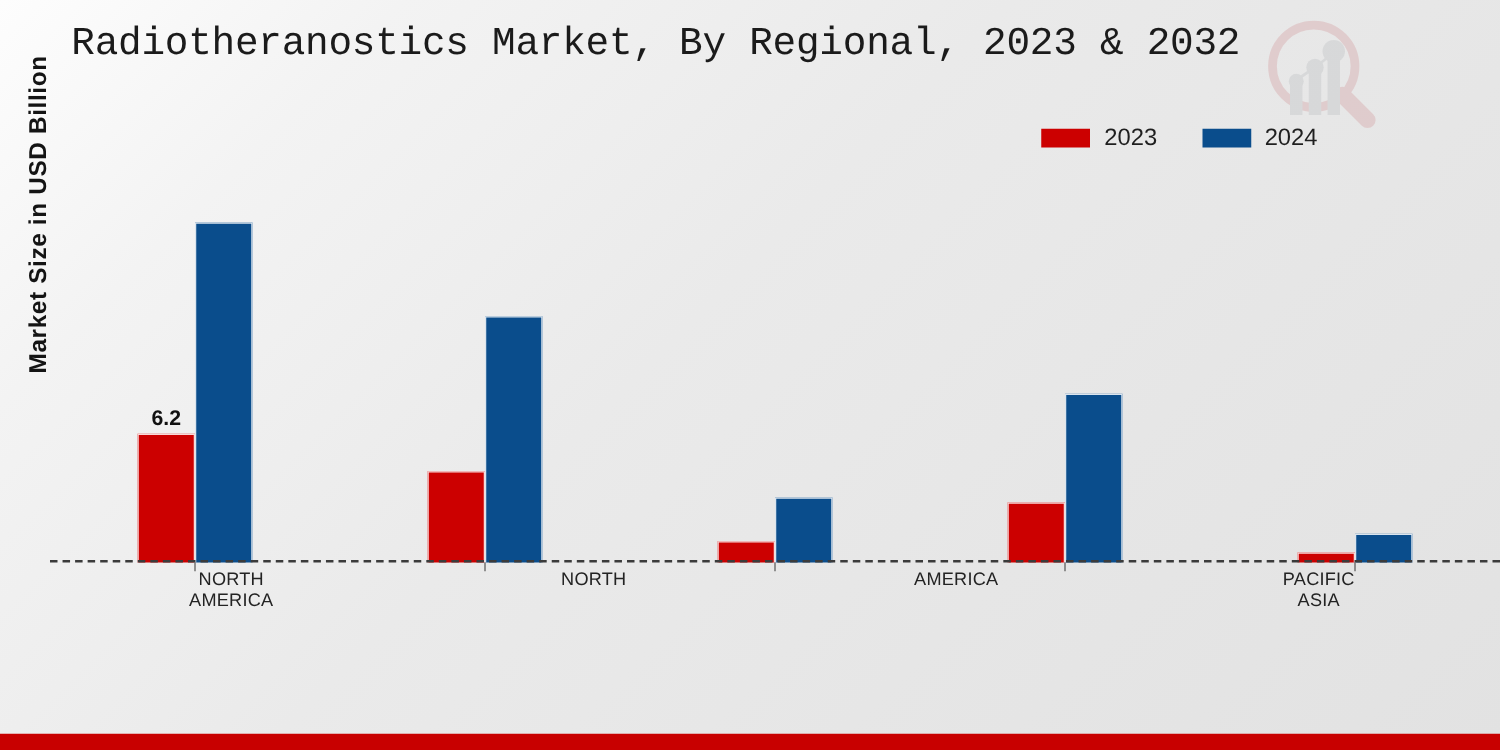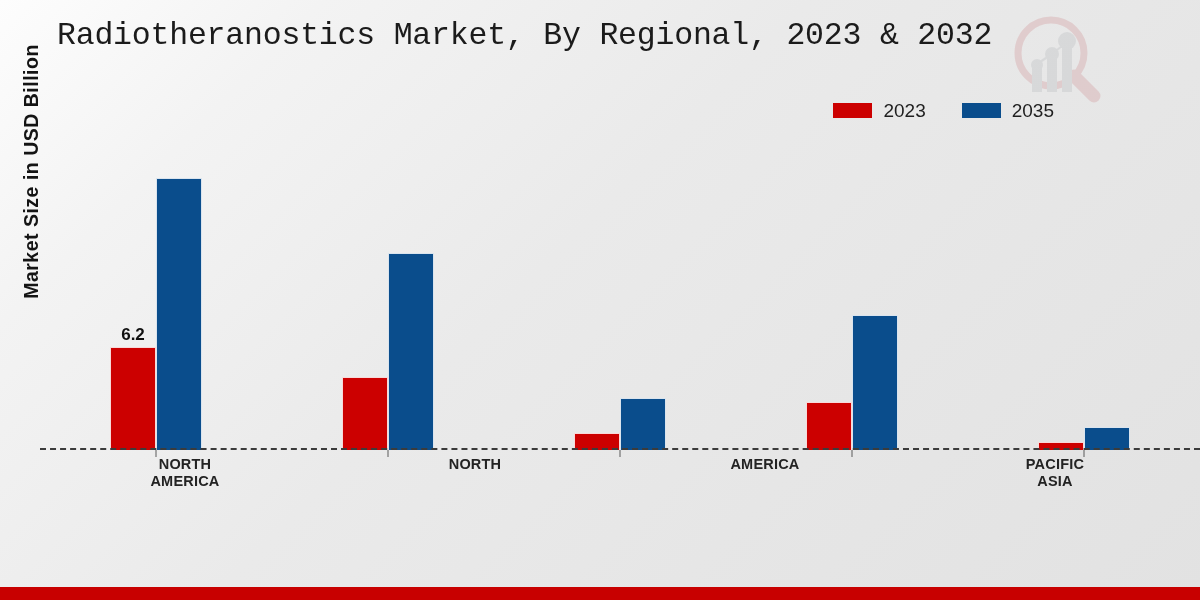--- a/index.html
+++ b/index.html
@@ -173,21 +173,20 @@
     display: flex;
   }
   .category {
     flex: 1 1 0;
     text-align: center;
     font-size: 14.5px;
     line-height: 17px;
     color: #232323;
     letter-spacing: 0.2px;
     font-family: "Liberation Sans", sans-serif;
-    font-weight: bold;
   }
   .category span { display: block; }
 
   
   .bottom-band {
     position: absolute;
     left: 0;
     right: 0;
     bottom: 0;
     height: 13px;
@@ -216,21 +215,21 @@
 
   <div class="chart-title">Radiotheranostics Market, By Regional, 2023 &amp; 2032</div>
 
   <div class="legend">
     <div class="legend-item">
       <span class="legend-swatch" style="background:#cc0000;"></span>
       <span class="legend-label">2023</span>
     </div>
     <div class="legend-item">
       <span class="legend-swatch" style="background:#0a4d8c;"></span>
-      <span class="legend-label">2035</span>
+      <span class="legend-label">2024</span>
     </div>
   </div>
 
   <div class="y-axis-title">Market Size in USD Billion</div>
 
   <div class="plot-area">
     <div class="groups" id="groups">
         <div class="group">
           <div class="bars">
             <div class="bar red" style="height: 103.333px; background: rgb(204, 0, 0);">

